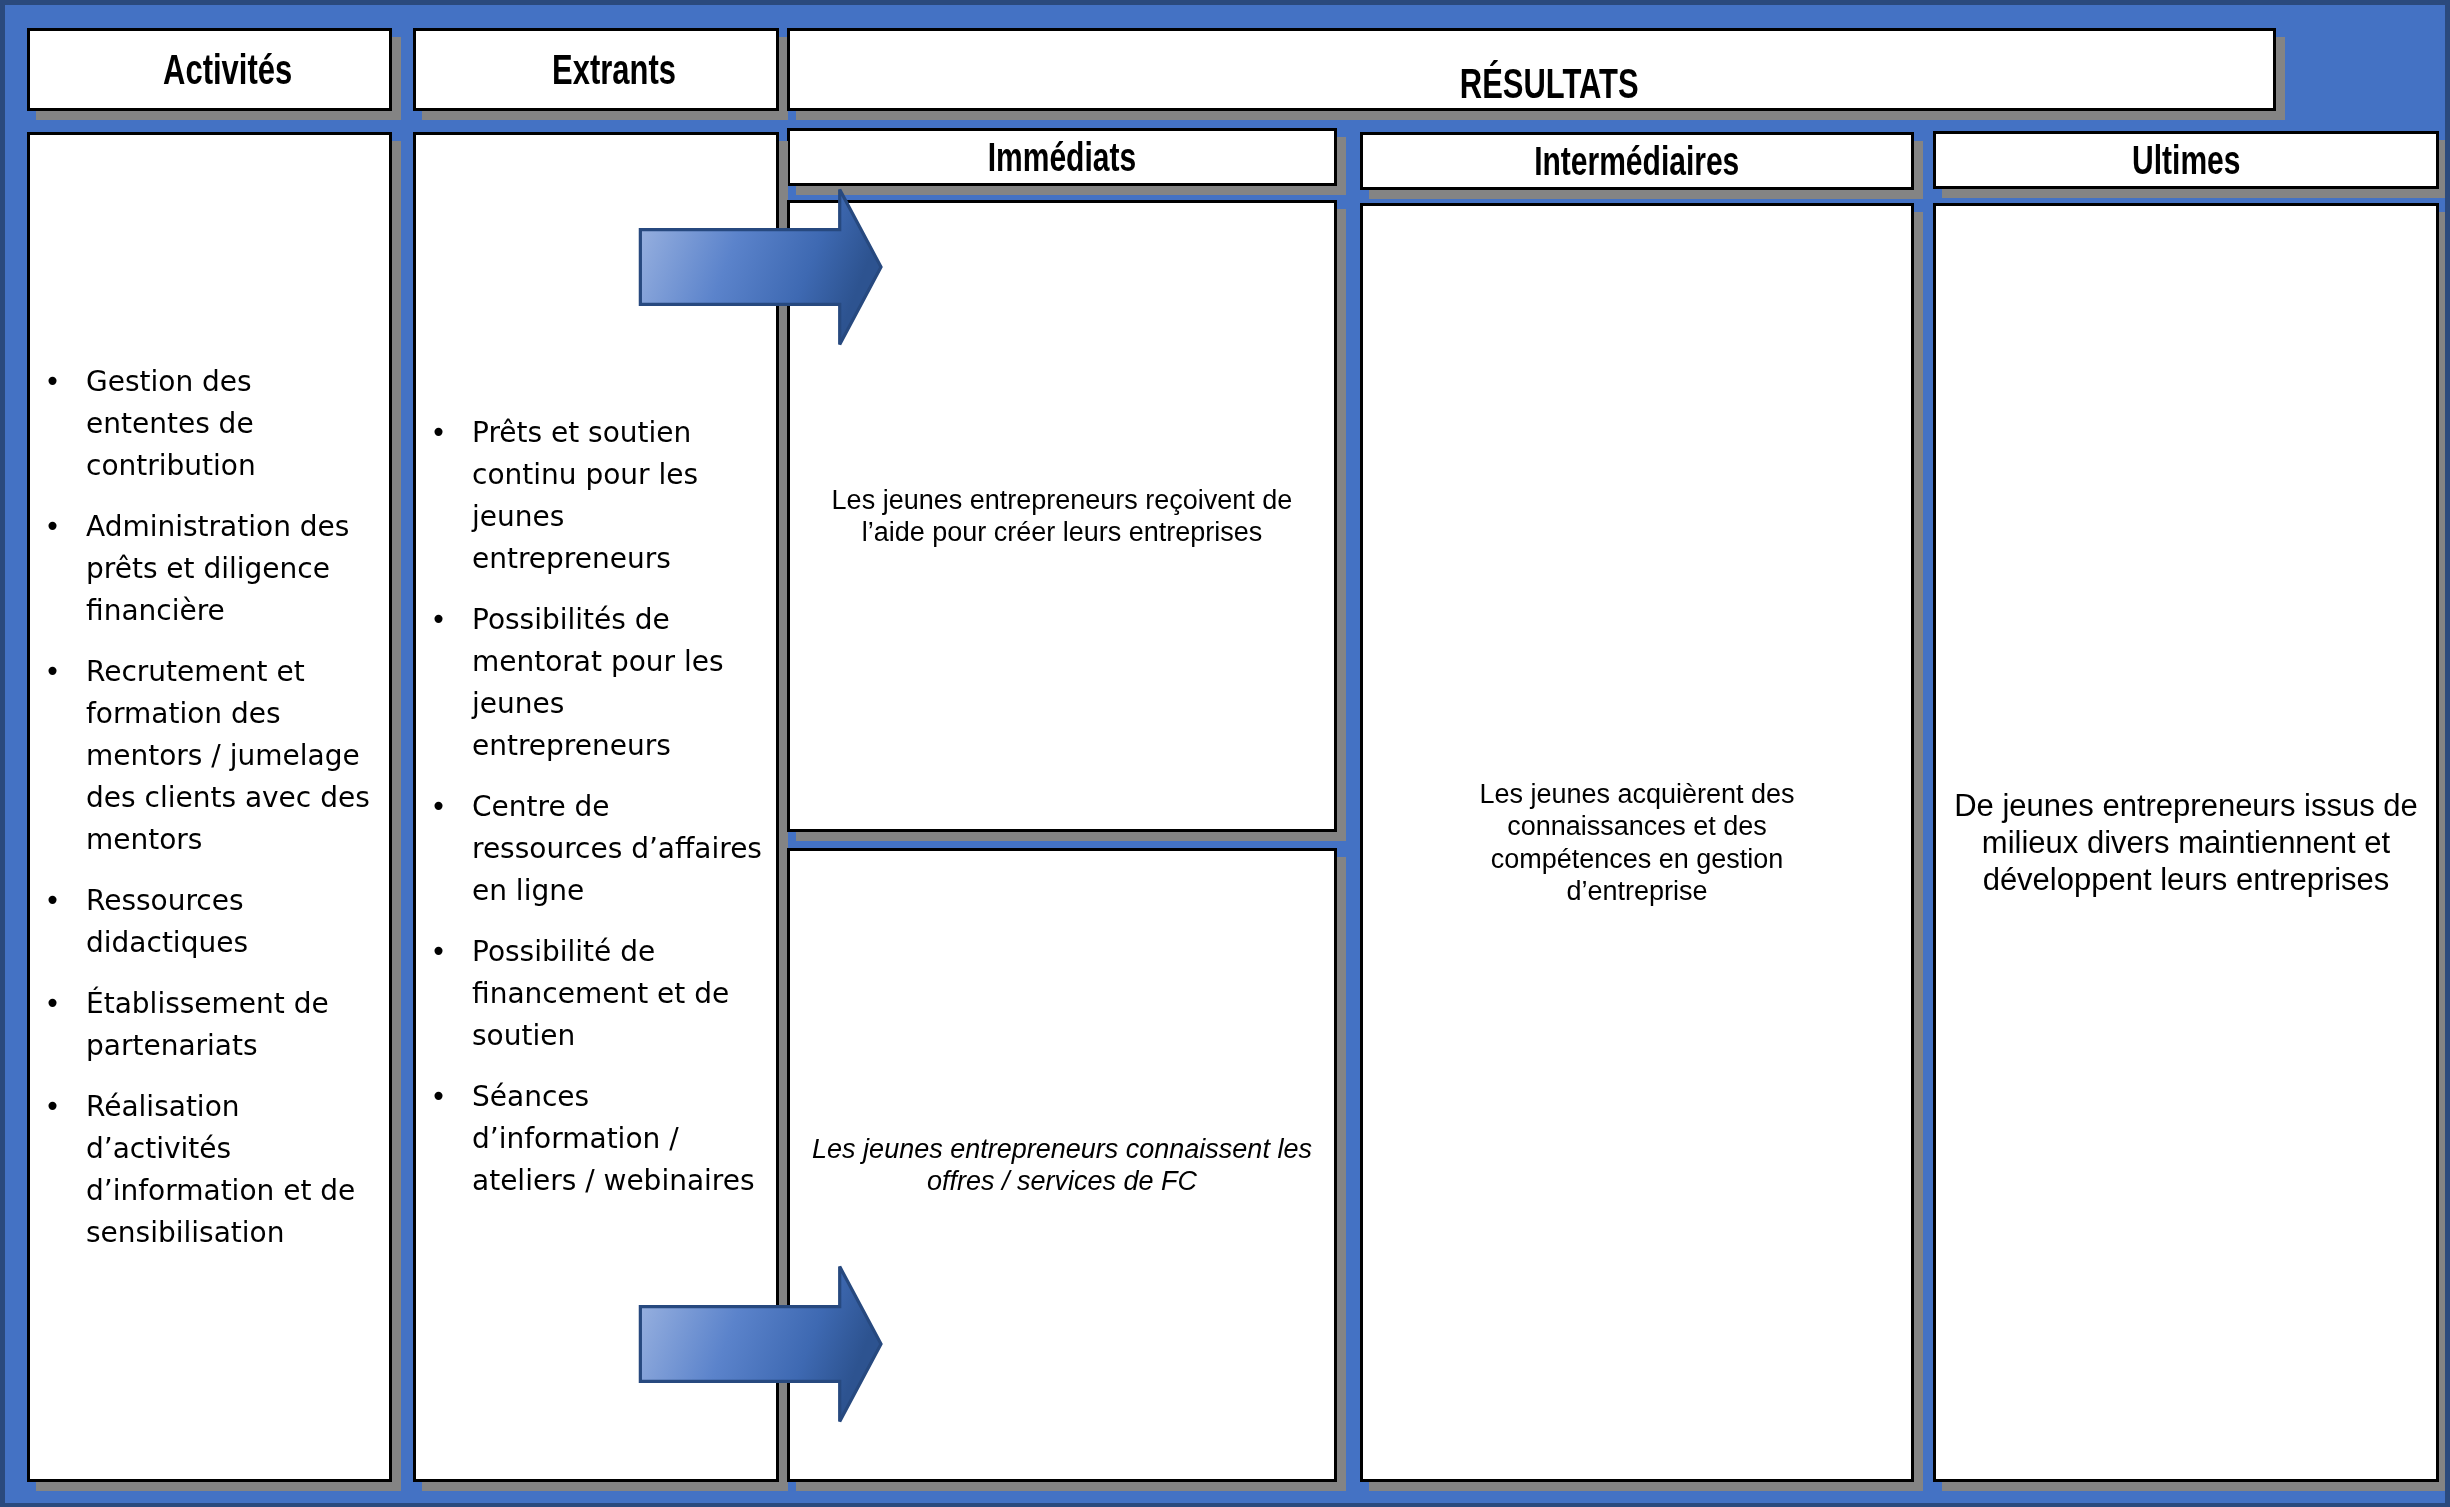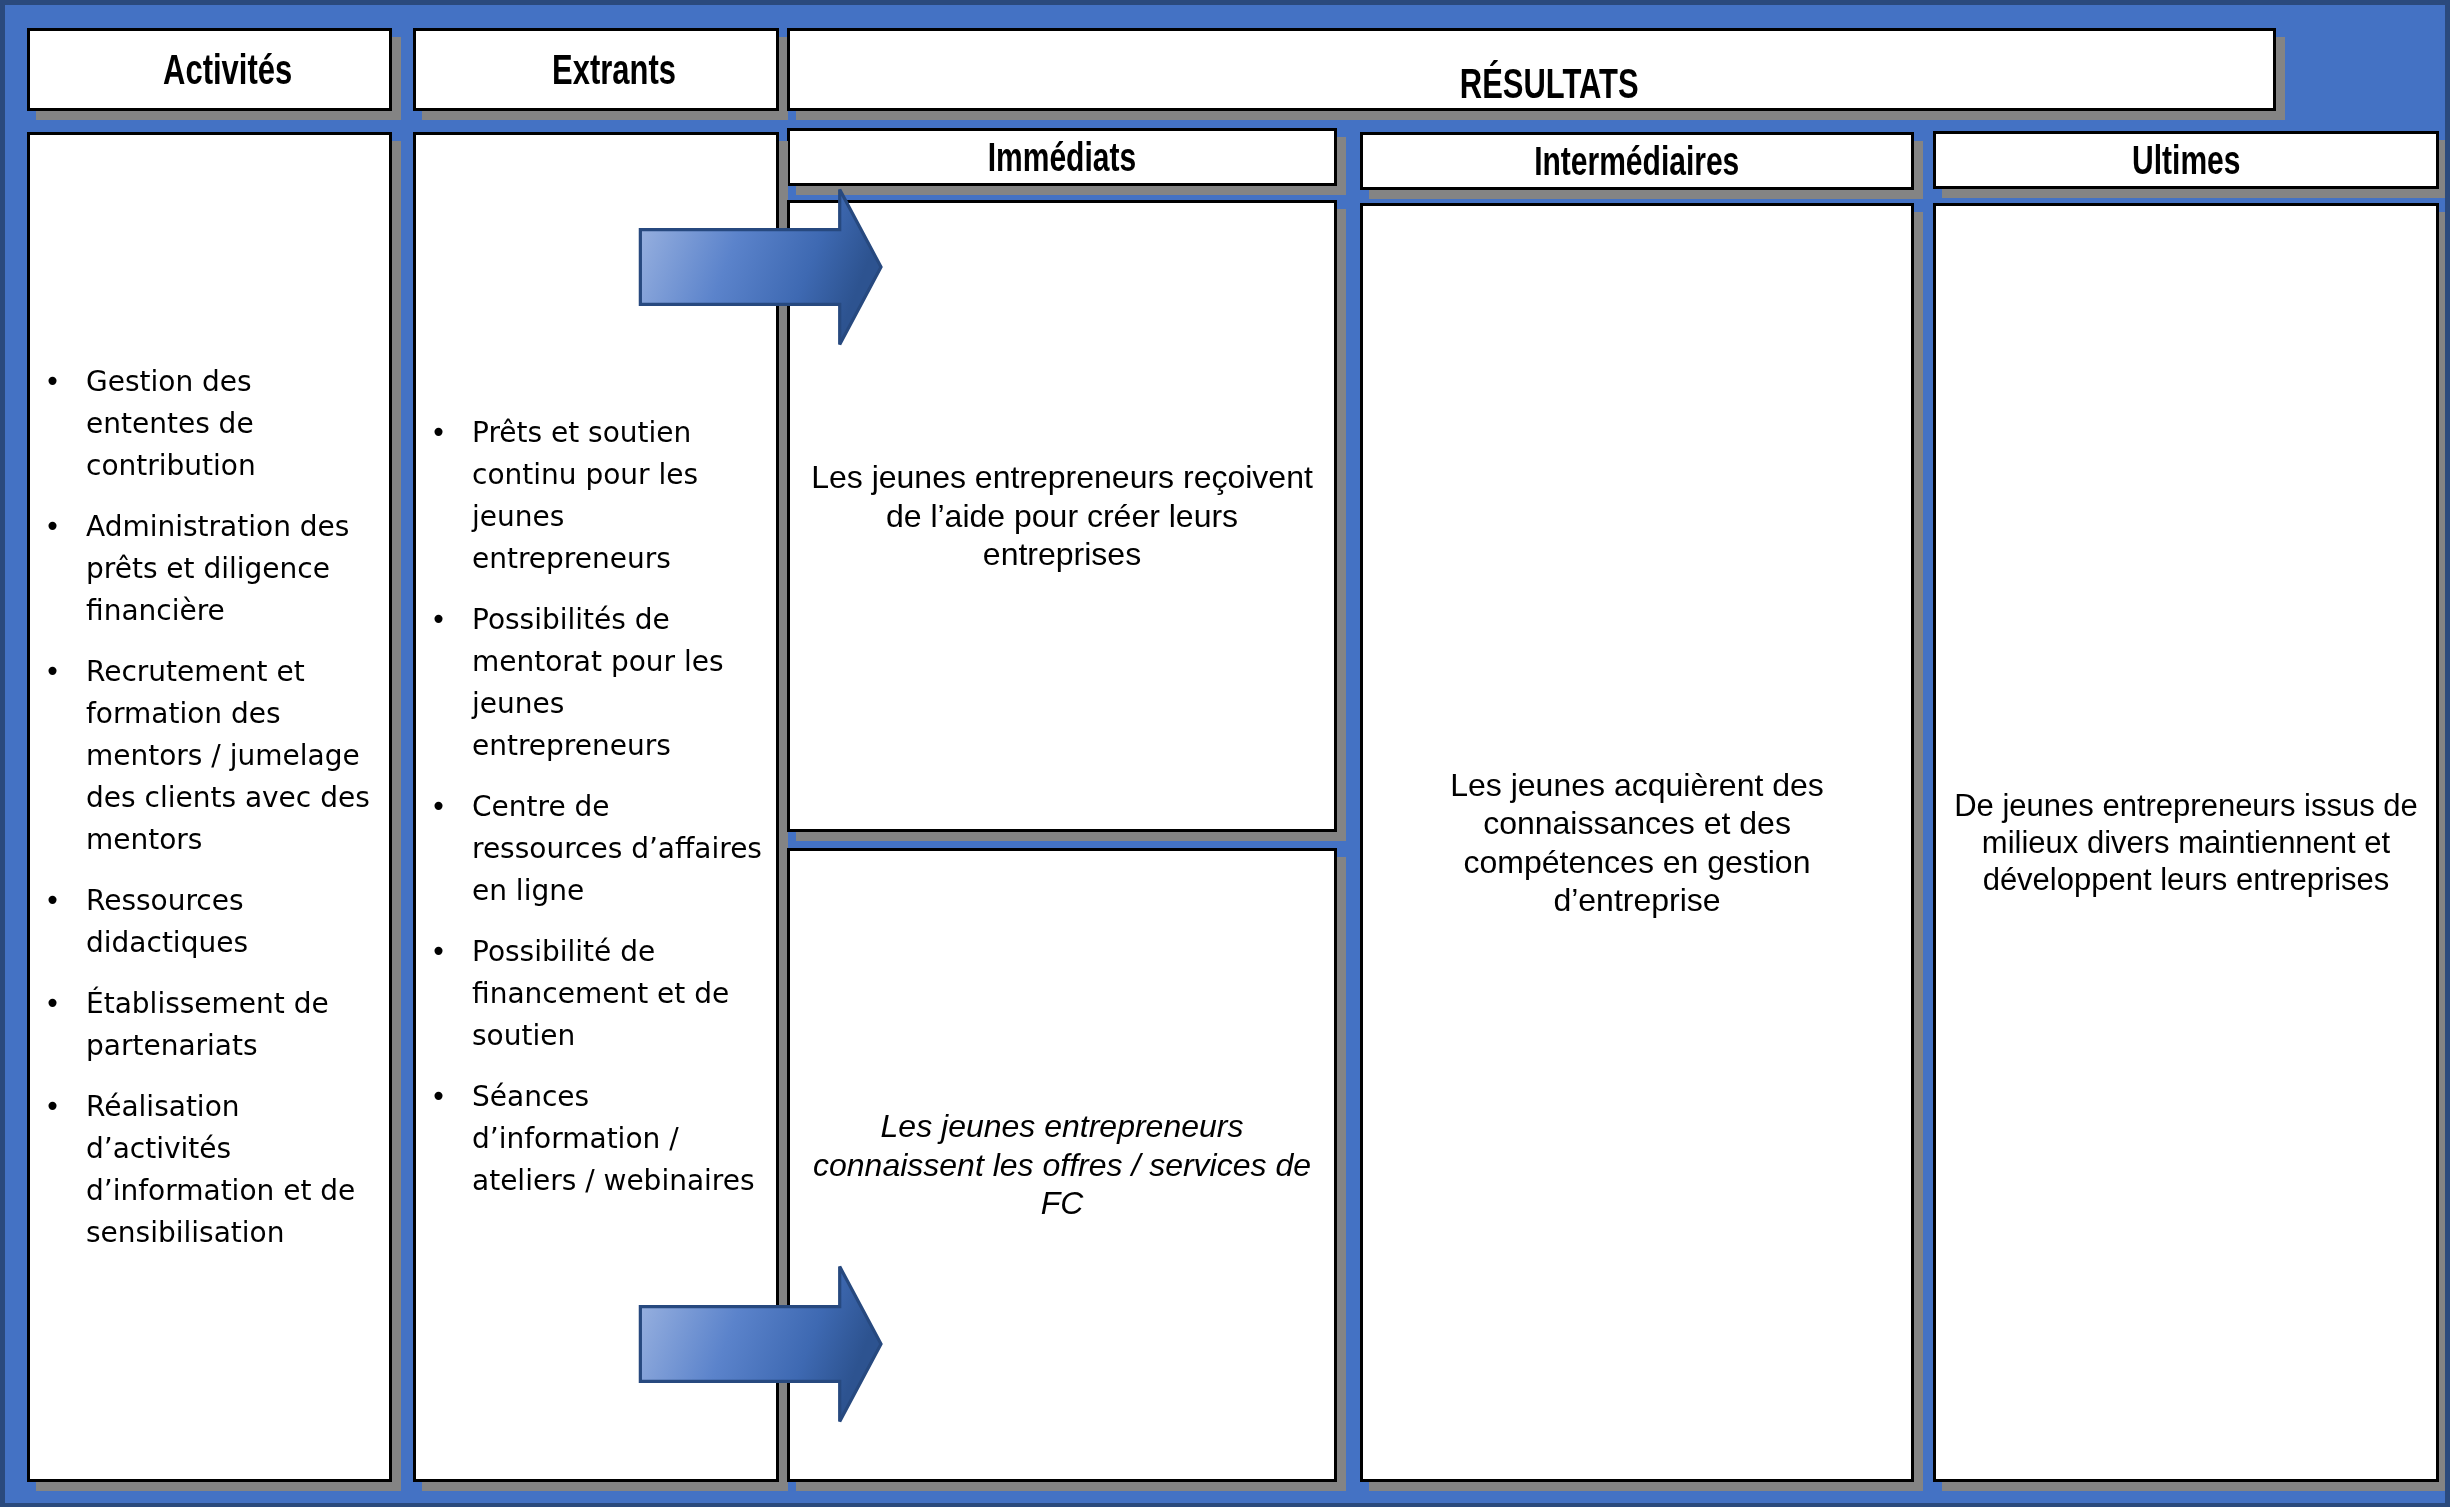--- a/index.html
+++ b/index.html
@@ -38,21 +38,21 @@
   }
   .bullets li { position:relative; padding-left:56px; }
   .bullets li + li { margin-top:19px; }
   .bullets li::before {
     content:"\2022";
     position:absolute; left:14.2px; top:0;
   }
   
   .resultbox { display:flex; align-items:center; justify-content:center; text-align:center; }
   .result-text {
-    font-size:32px; line-height:1.2; color:#000;
+    font-size:27px; line-height:1.2; color:#000;
     font-family:"Liberation Sans", sans-serif;
   }
   .arrow { position:absolute; z-index:10; }
 </style>
 </head>
 <body>
 
 <div class="canvas">
 
   <div class="box hdr" style="left:22px; top:23px; width:365px; height:83px;">

